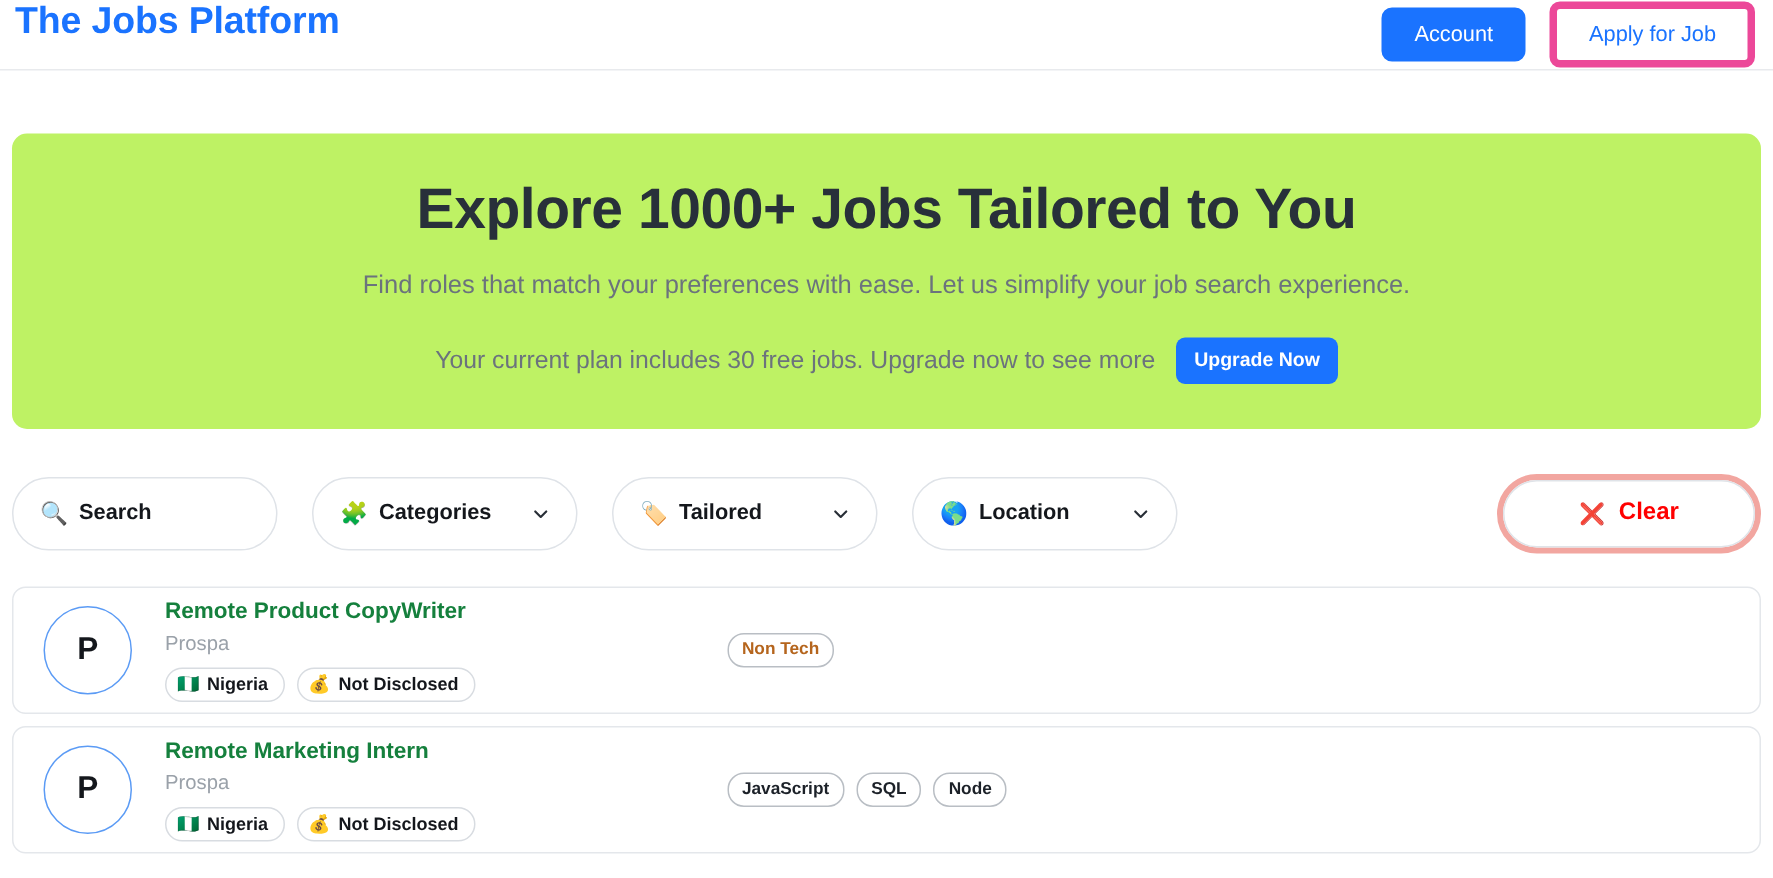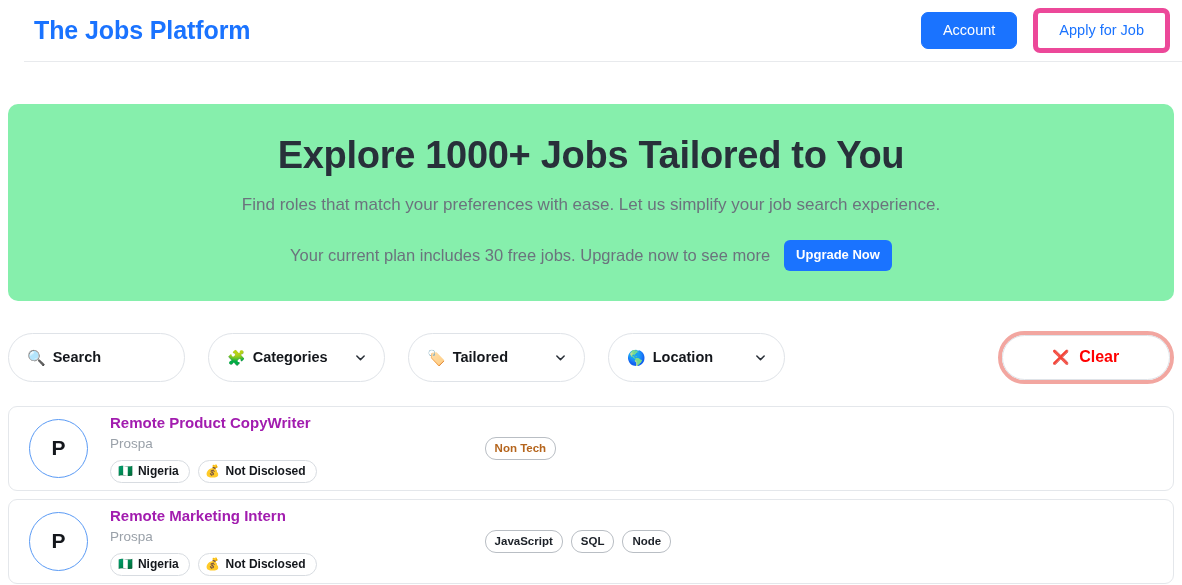--- a/index.html
+++ b/index.html
@@ -10,27 +10,25 @@
     height: 585px;
     overflow: hidden;
     background: #ffffff;
     font-family: "Liberation Sans", sans-serif;
     -webkit-font-smoothing: antialiased;
   }
 
   
   .header {
     position: relative;
-    height: 62px;
+    height: 47px;
     background: #ffffff;
     border-bottom: 1px solid #e8eaed;
     display: flex;
-    align-items: center;
     padding: 0 12px 0 10px;
-    margin-left: 24px;
   }
   .brand {
     font-size: 25px;
     font-weight: bold;
     color: #1a73ff;
     letter-spacing: -0.1px;
     white-space: nowrap;
   }
   .header-actions {
     margin-left: auto;
@@ -54,21 +52,21 @@
   }
   .btn-outline {
     background: #ffffff;
     color: #1a73ff;
     border: 5px solid #ec4899;
   }
 
   
   .hero {
     margin: 42px 8px 0 8px;
-    background: #86efac;
+    background: #bef264;
     border-radius: 10px;
     padding: 28px 20px 30px 20px;
     text-align: center;
   }
   .hero-title {
     font-size: 38px;
     font-weight: bold;
     color: #28303a;
     margin: 0 0 4px 0;
     letter-spacing: -0.3px;
@@ -200,21 +198,21 @@
   }
   .job-info {
     margin-left: 22px;
     display: flex;
     flex-direction: column;
     gap: 2px;
   }
   .job-title {
     font-size: 15px;
     font-weight: bold;
-    color: #a21caf;
+    color: #15803d;
     line-height: 1.3;
   }
   .job-company {
     font-size: 13.5px;
     color: #9aa1a9;
     line-height: 1.4;
   }
   .meta-row {
     display: flex;
     gap: 8px;

